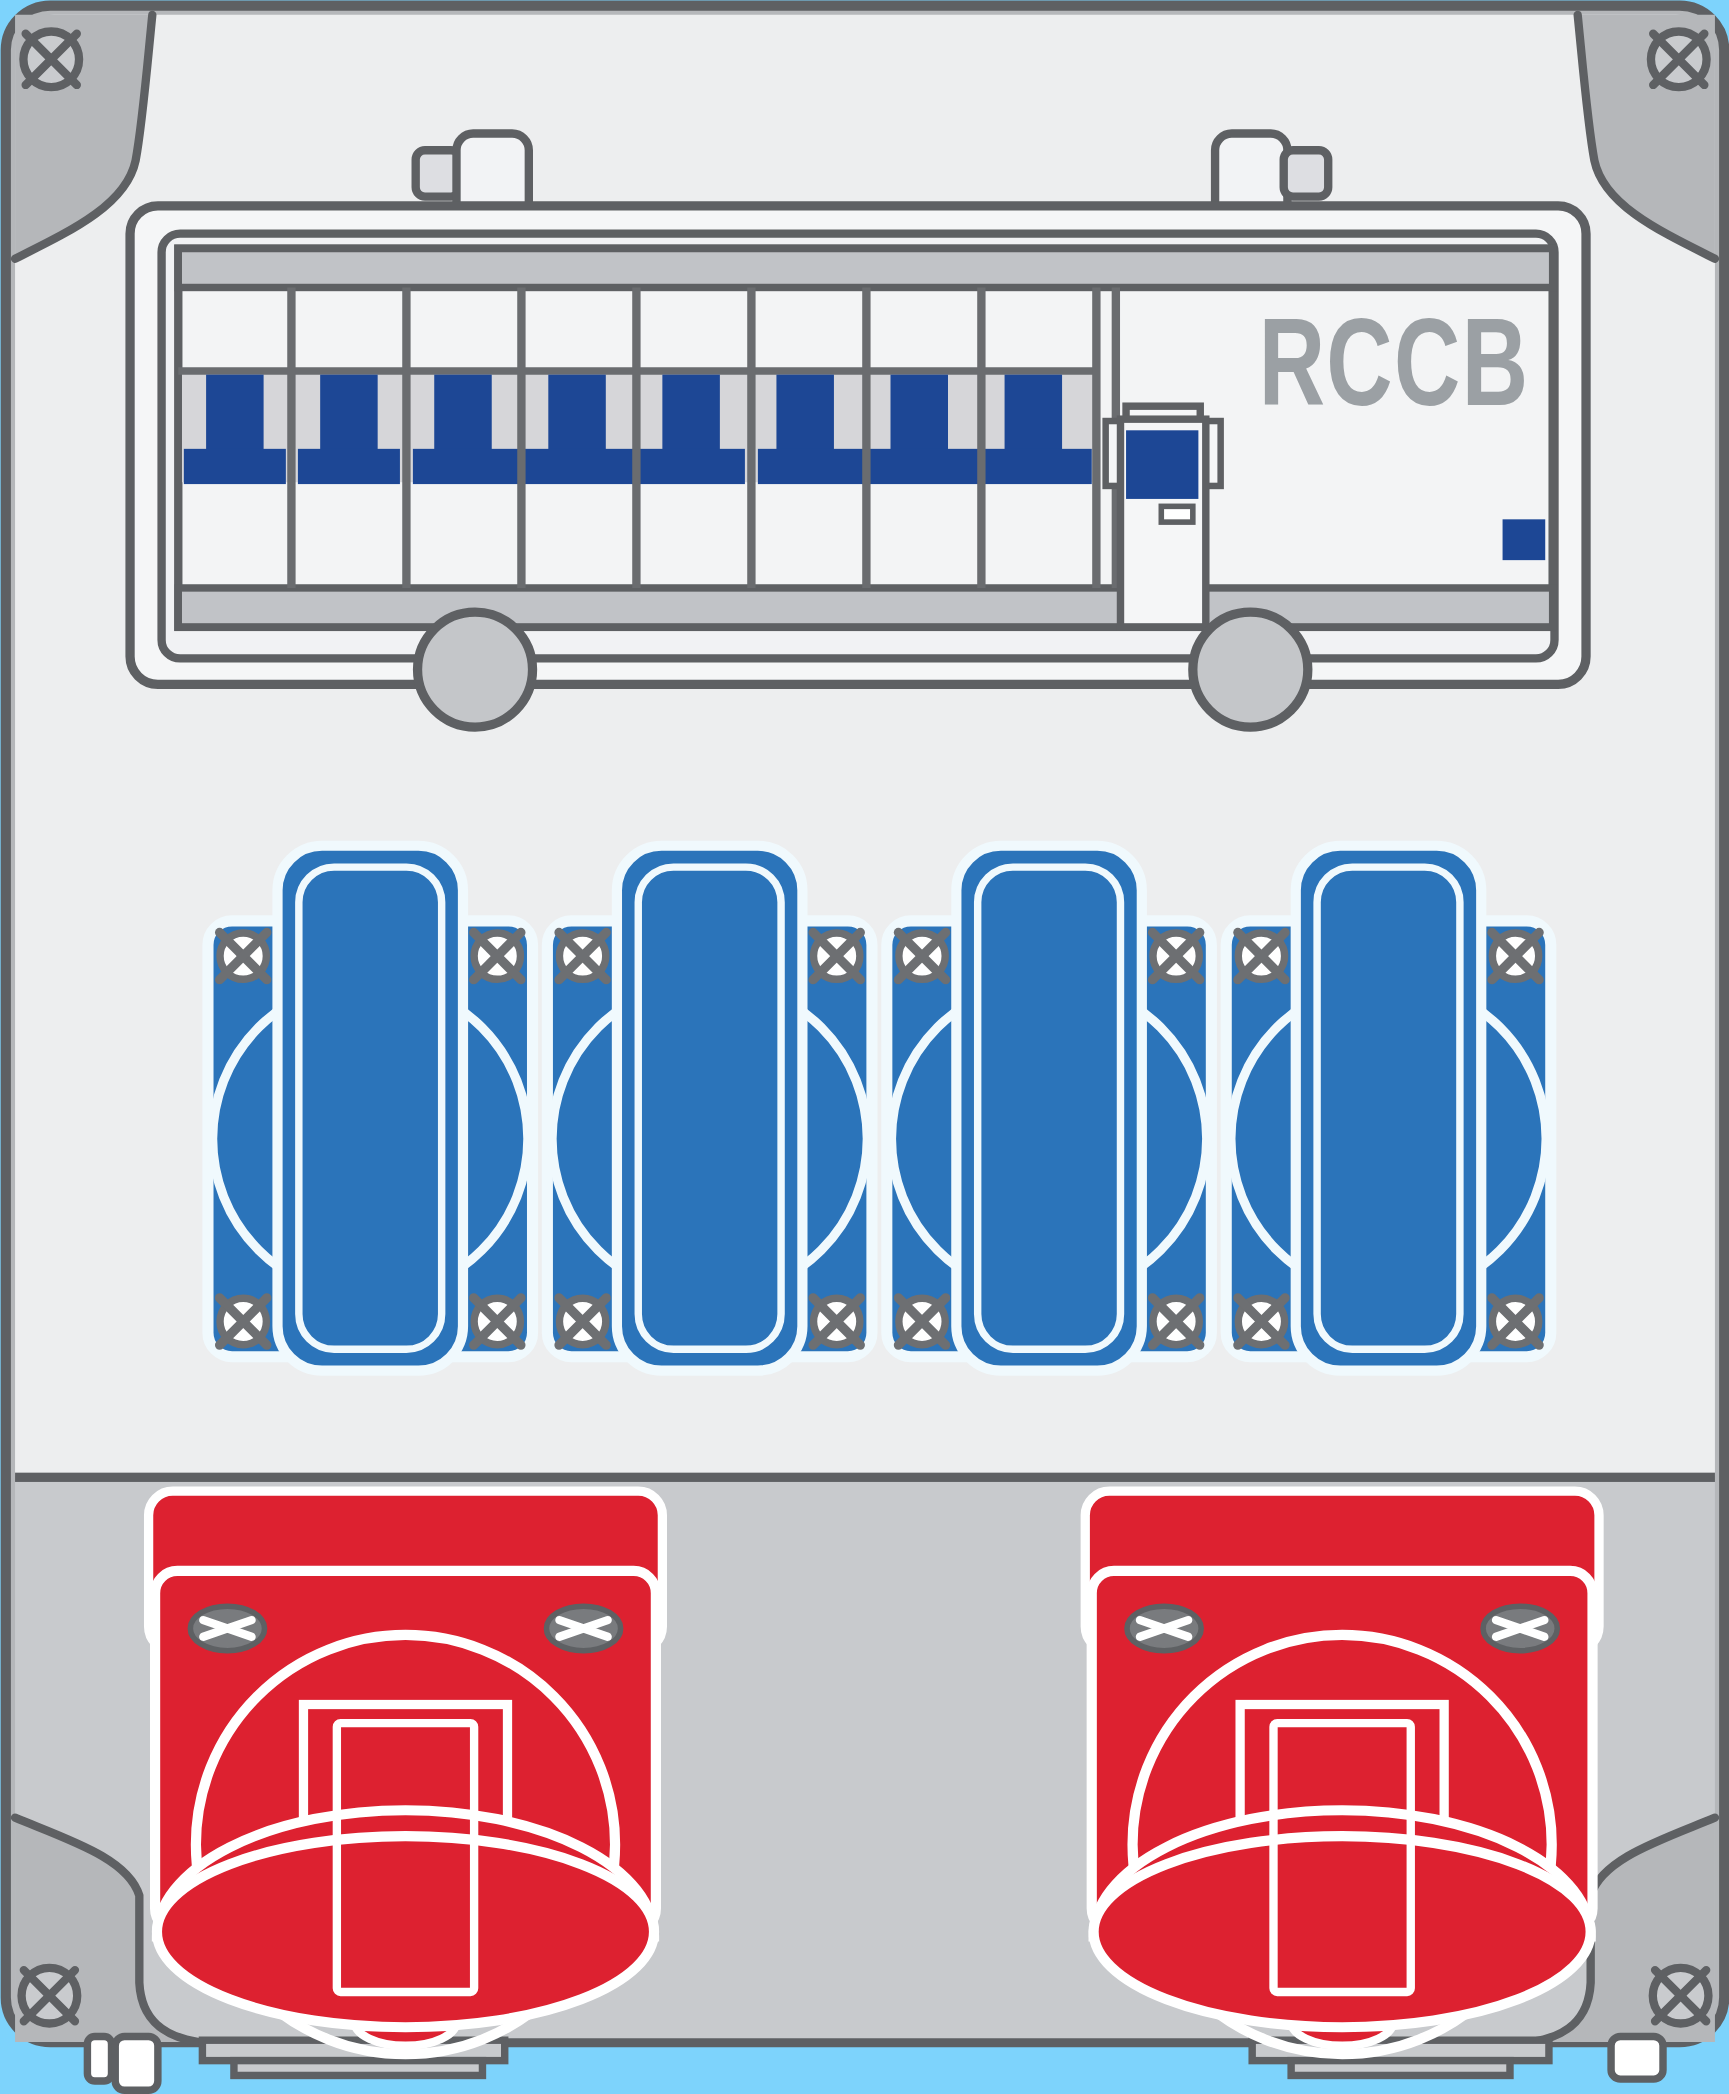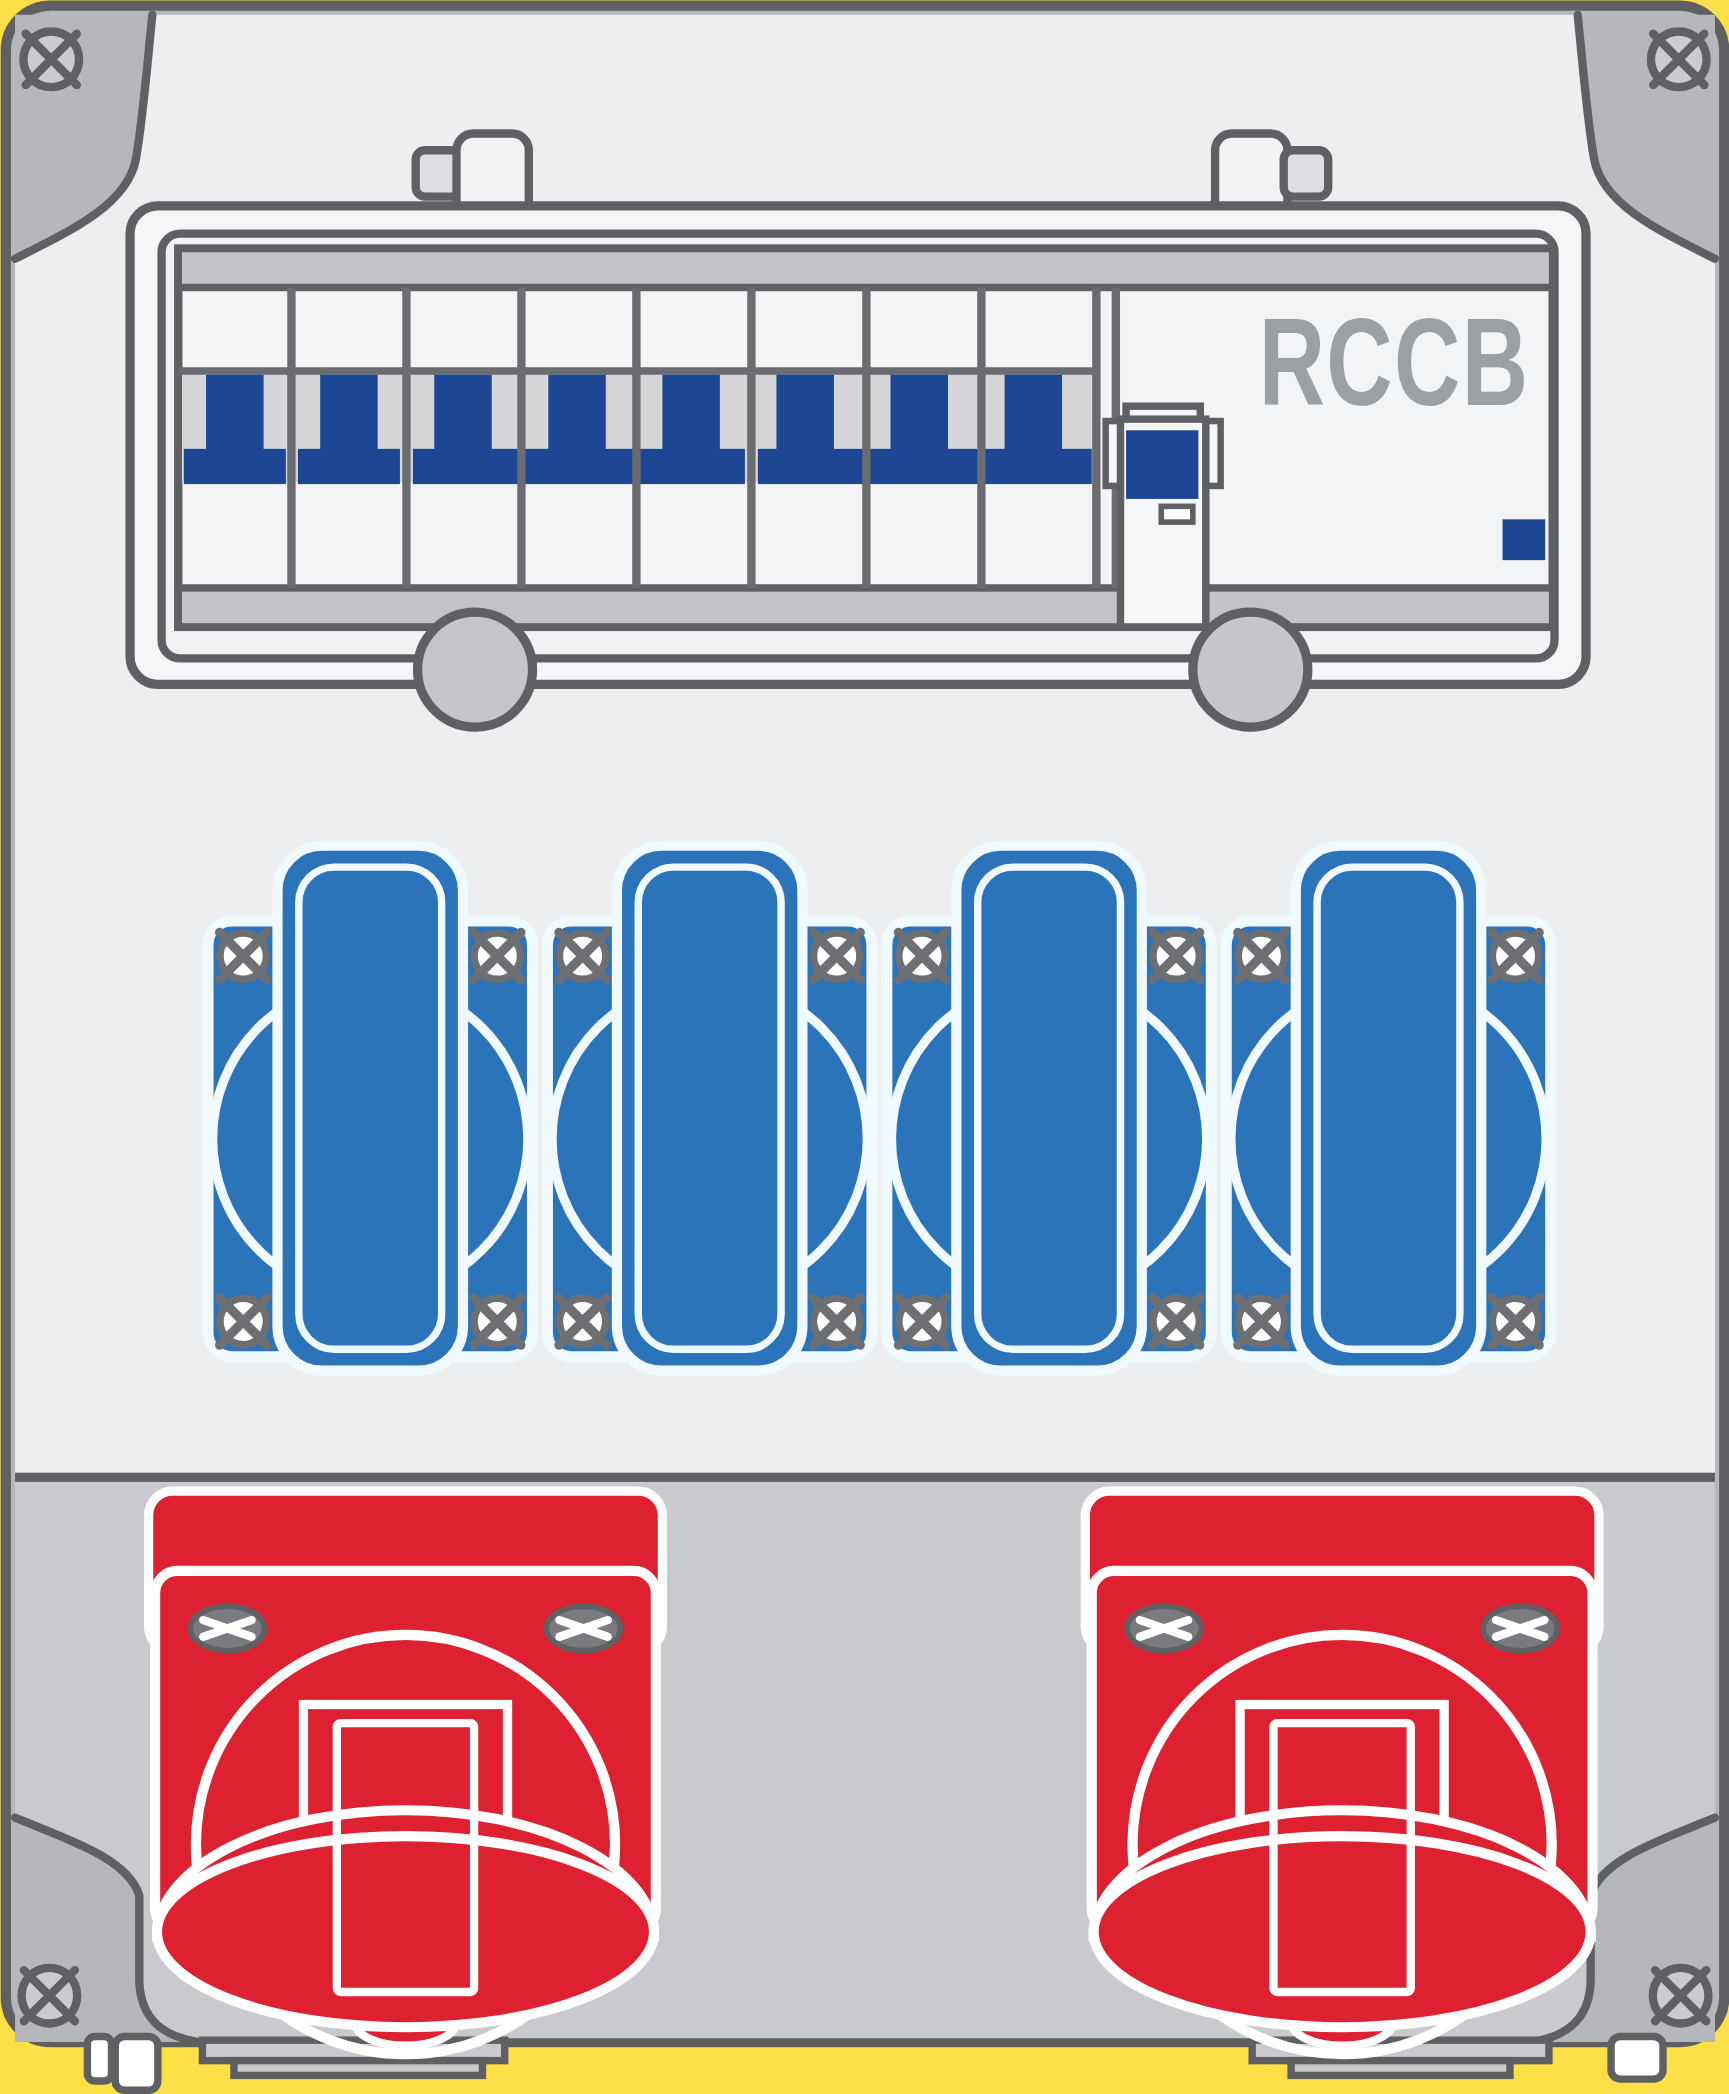--- a/index.html
+++ b/index.html
@@ -1,16 +1,16 @@
 <!DOCTYPE html>
 <html style="font-size:15px"><head>
 <meta charset="utf-8">
 <style>
   html,body{margin:0;padding:0;background:#ffffff;}
-  .stage{position:relative;width:1730px;height:2094px;background:#fde047;overflow:hidden;
+  .stage{position:relative;width:1730px;height:2094px;background:#7dd3fc;overflow:hidden;
          font-family:"Liberation Sans", sans-serif;}
   svg{display:block;}
   text{font-family:"Liberation Sans", sans-serif;font-weight:bold;letter-spacing:2px;}
 </style>
 </head>
 <body>
 
 <div class="stage">
 <svg width="1730" height="2094" viewBox="0 0 1865 2258">
 

